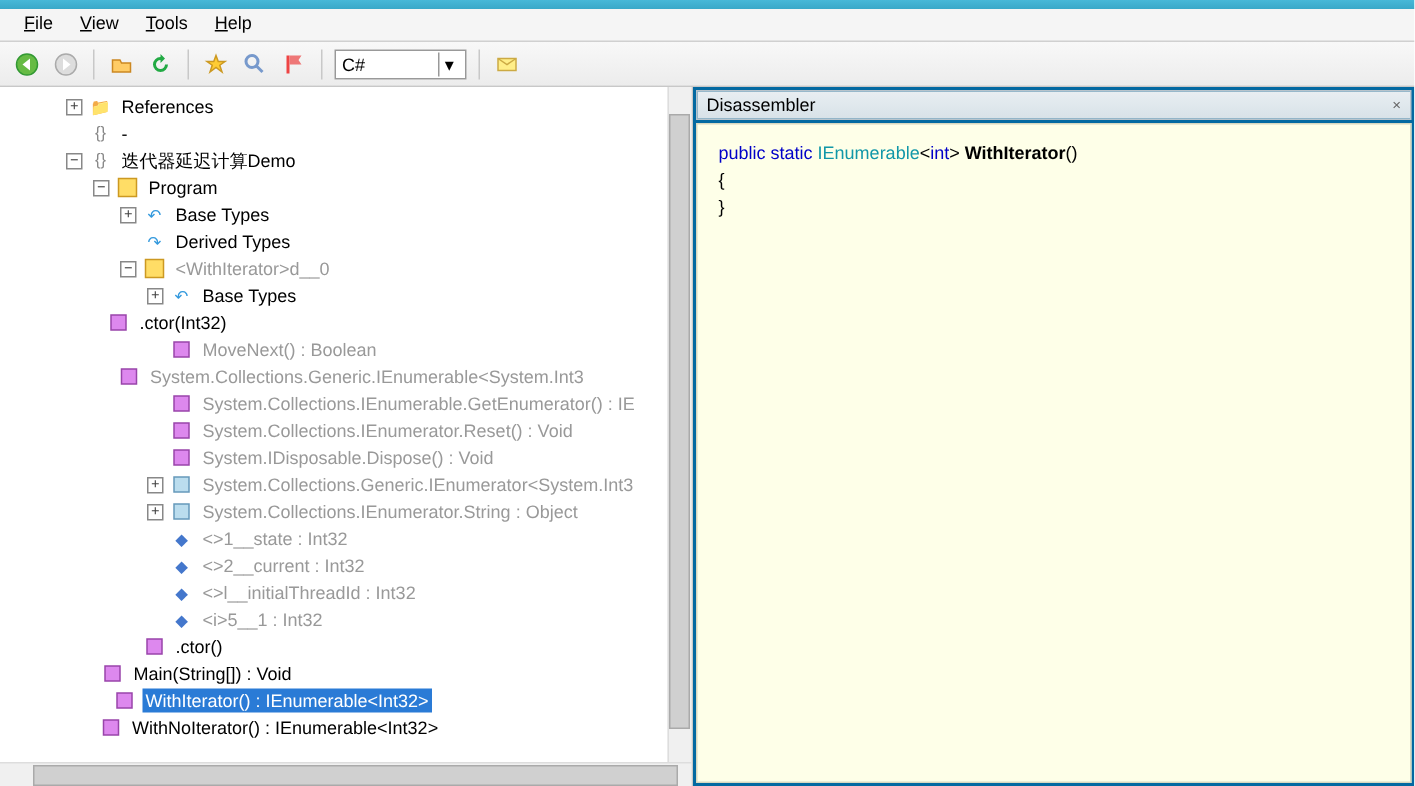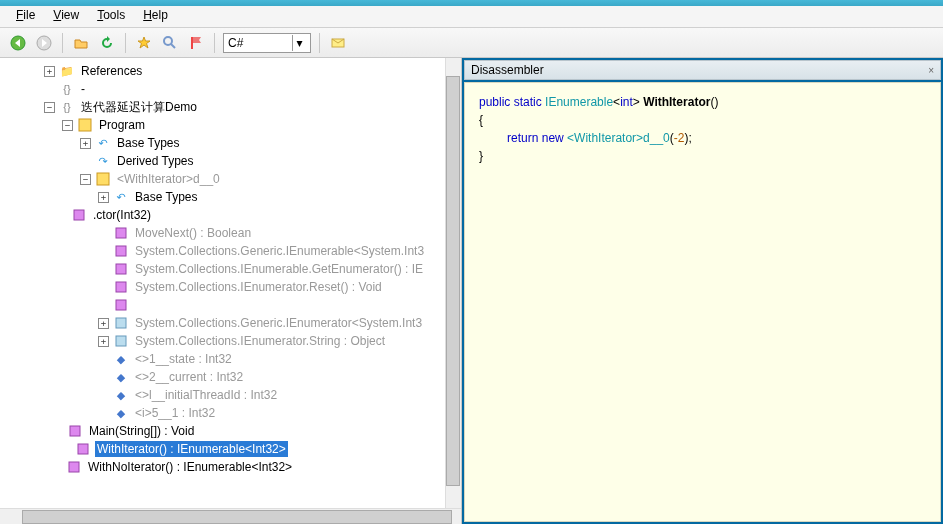--- a/index.html
+++ b/index.html
@@ -166,21 +166,21 @@
             <span class="lbl">.ctor(Int32)</span>
           </div>
         <div class="node" style="padding-left:113px">
             <span class="ico">
               <svg width="14" height="14">
                 <rect x="2" y="2" width="10" height="10" fill="#d8e" stroke="#94a"></rect>
               </svg>
             </span>
             <span class="lbl dim">MoveNext() : Boolean</span>
           </div>
-        <div class="node" style="padding-left:113px">
+        <div class="node" style="padding-left:78px">
             <span class="ico">
               <svg width="14" height="14">
                 <rect x="2" y="2" width="10" height="10" fill="#d8e" stroke="#94a"></rect>
               </svg>
             </span>
             <span class="lbl dim">System.Collections.Generic.IEnumerable&lt;System.Int3</span>
           </div>
         <div class="node" style="padding-left:113px">
             <span class="ico">
               <svg width="14" height="14">
@@ -196,20 +196,21 @@
               </svg>
             </span>
             <span class="lbl dim">System.Collections.IEnumerator.Reset() : Void</span>
           </div>
         <div class="node" style="padding-left:113px">
             <span class="ico">
               <svg width="14" height="14">
                 <rect x="2" y="2" width="10" height="10" fill="#d8e" stroke="#94a"></rect>
               </svg>
             </span>
+            <span class="lbl dim">System.IDisposable.Dispose() : Void</span>
           </div>
         <div class="node" style="padding-left:98px">
             <span class="exp">+</span>
             <span class="ico">
               <svg width="14" height="14">
                 <rect x="2" y="2" width="10" height="10" fill="#bde" stroke="#69b"></rect>
               </svg>
             </span>
             <span class="lbl dim">System.Collections.Generic.IEnumerator&lt;System.Int3</span>
           </div>
@@ -230,20 +231,28 @@
             <span class="ico" style="color:#47c">◆</span>
             <span class="lbl dim">&lt;&gt;2__current : Int32</span>
           </div>
         <div class="node" style="padding-left:113px">
             <span class="ico" style="color:#47c">◆</span>
             <span class="lbl dim">&lt;&gt;l__initialThreadId : Int32</span>
           </div>
         <div class="node" style="padding-left:113px">
             <span class="ico" style="color:#47c">◆</span>
             <span class="lbl dim">&lt;i&gt;5__1 : Int32</span>
+          </div>
+        <div class="node" style="padding-left:95px">
+            <span class="ico">
+              <svg width="14" height="14">
+                <rect x="2" y="2" width="10" height="10" fill="#d8e" stroke="#94a"></rect>
+              </svg>
+            </span>
+            <span class="lbl">.ctor()</span>
           </div>
         <div class="node" style="padding-left:67px">
             <span class="ico">
               <svg width="14" height="14">
                 <rect x="2" y="2" width="10" height="10" fill="#d8e" stroke="#94a"></rect>
               </svg>
             </span>
             <span class="lbl">Main(String[]) : Void</span>
           </div>
         <div class="node" style="padding-left:75px">
@@ -274,17 +283,16 @@
   </div>
 
   <div class="right-pane">
     <div class="panel-header">
       <span>Disassembler</span>
       <span class="x">×</span>
     </div>
     <div class="code">
       <div><span class="kw">public</span> <span class="kw">static</span> <span class="typ">IEnumerable</span>&lt;<span class="kw">int</span>&gt; <b>WithIterator</b>()</div>
       <div>{</div>
-      <div style="padding-left:28px"><span class="kw">return</span> <span class="kw">new</span> <span class="typ">&lt;WithIterator&gt;d__0</span>(<span class="num">-2</span>);</div>
       <div>}</div>
     </div>
   </div>
 </div>
 
 </body></html>

